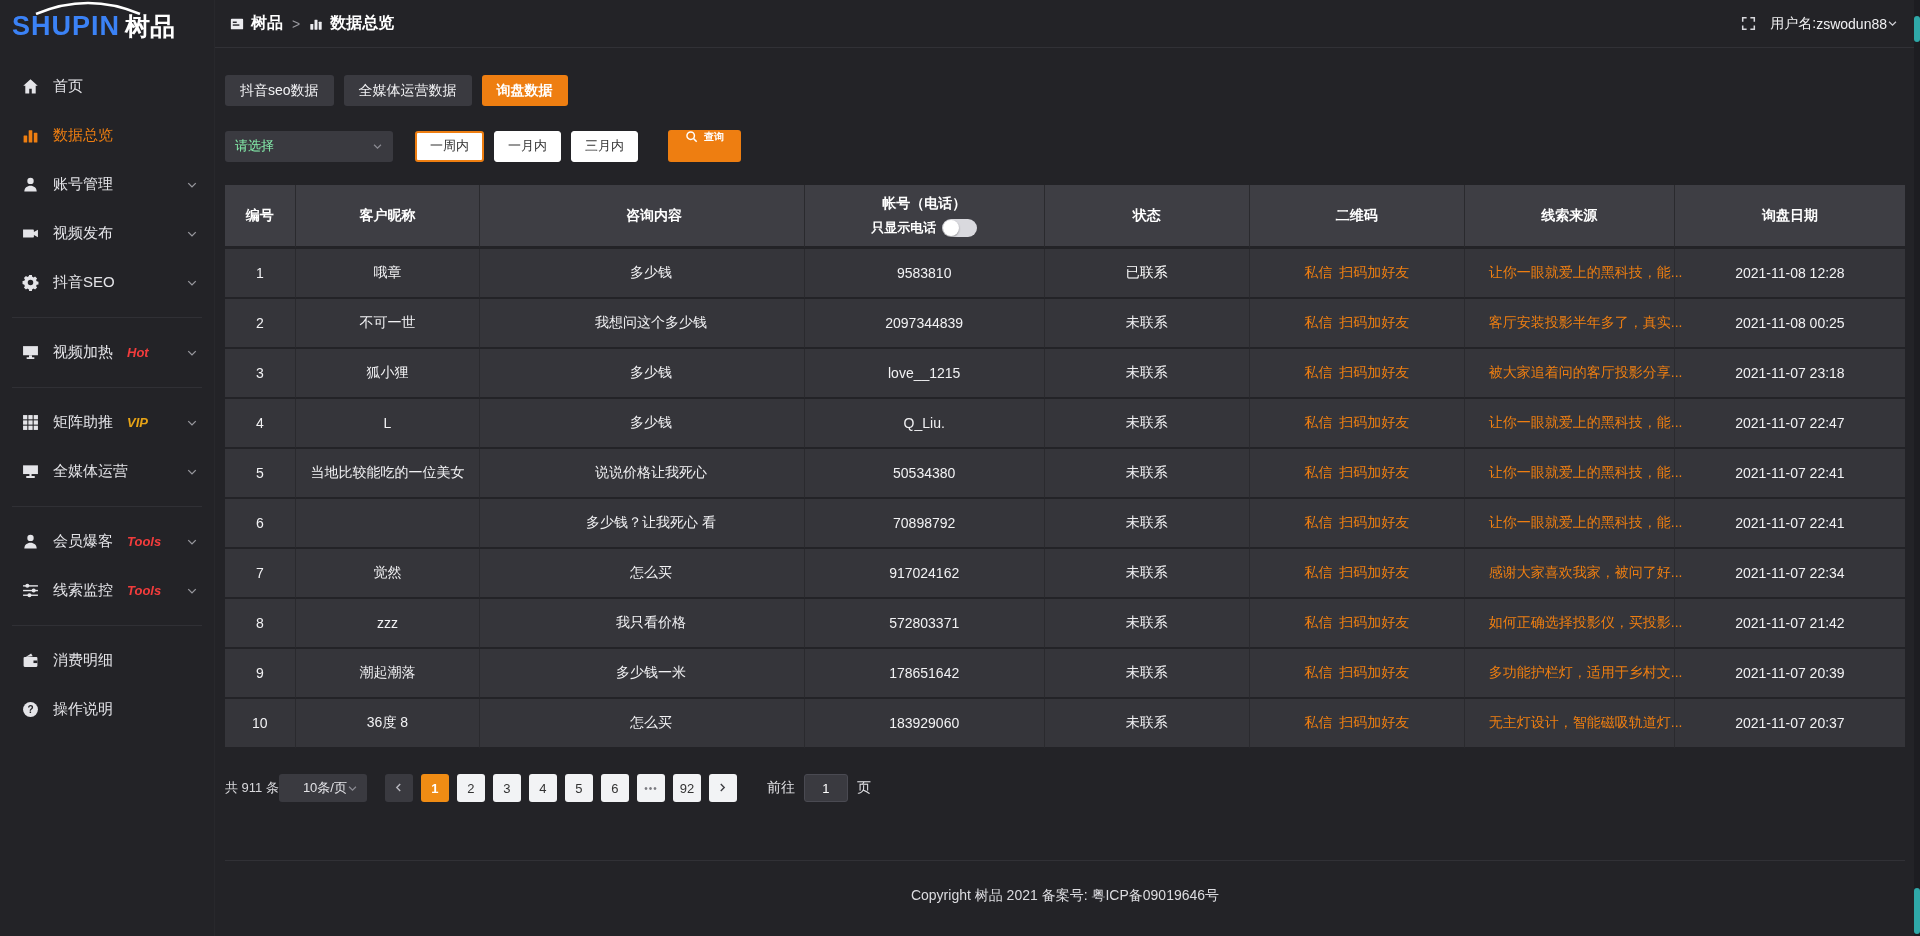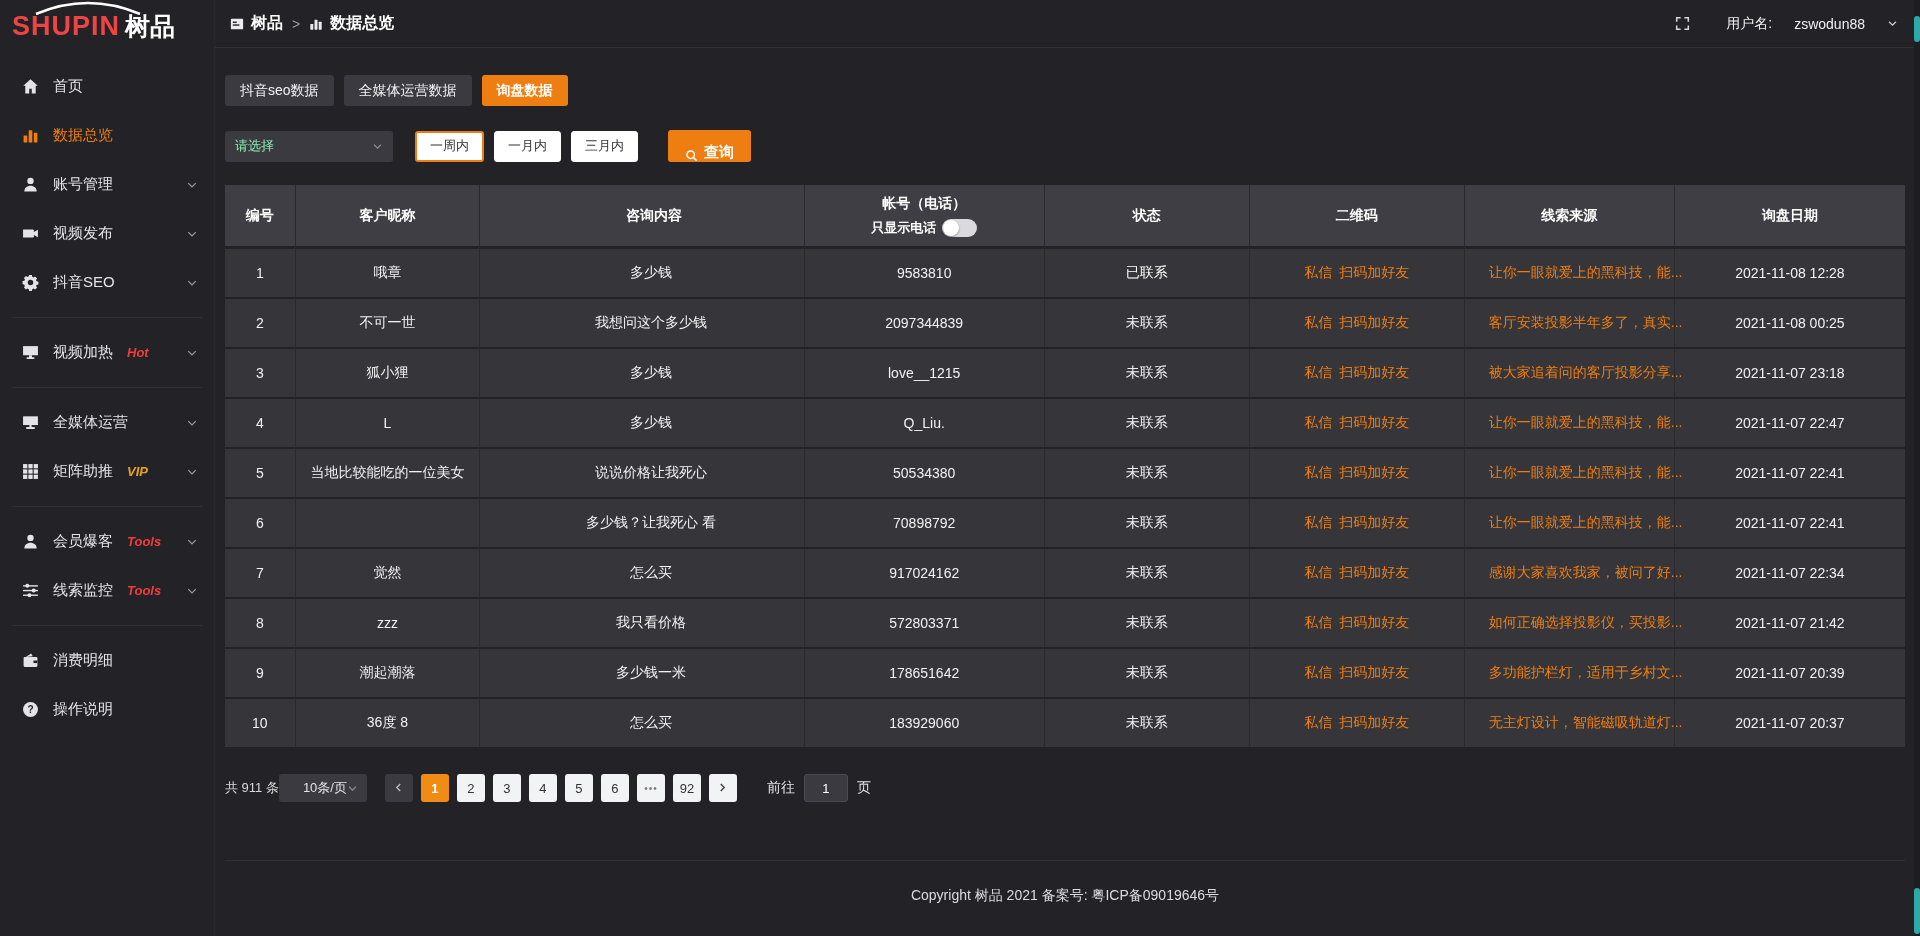--- a/index.html
+++ b/index.html
@@ -8,41 +8,41 @@
   }
   *{margin:0;padding:0;box-sizing:border-box;}
   html,body{width:1920px;height:936px;overflow:hidden;}
   body{background:var(--bg);font-family:"Liberation Sans","DejaVu Sans",sans-serif;color:#e8e8ea;}
   .app{display:flex;width:100%;height:100%;position:relative;}
 
   
   .sidebar{width:215px;flex:0 0 215px;height:100%;background:var(--bg);border-right:1px solid #28282c;}
   .logo{height:52px;display:flex;align-items:center;padding-left:12px;position:relative;}
   .logo-arc{position:absolute;left:32px;top:1px;}
-  .logo-en{font-size:27px;font-weight:800;letter-spacing:1px;color:#ef4444;}
+  .logo-en{font-size:27px;font-weight:800;letter-spacing:1px;color:#3b82f6;}
   .logo-zh{font-size:25px;font-weight:800;color:#fff;margin-left:5px;}
   .nav{padding-top:10px;}
   .nav-item{height:49px;display:flex;align-items:center;padding:0 16px 0 22px;cursor:pointer;font-size:15px;color:#e4e4e8;}
   .nav-item .nav-icon{width:17px;height:17px;margin-right:14px;display:inline-flex;color:#e4e4e8;}
   .nav-item .nav-icon svg{width:17px;height:17px;}
   .nav-item.active,.nav-item.active .nav-icon{color:var(--accent);}
   .nav-badge{font-size:13px;font-weight:bold;font-style:italic;margin-left:14px;}
   .nav-chev{margin-left:auto;color:#97979d;display:inline-flex;}
   .nav-chev svg{width:12px;height:12px;}
   .nav-divider{height:1px;background:#303035;margin:10px 12px;}
 
   
   .main{flex:1;display:flex;flex-direction:column;height:100%;}
   .topbar{height:48px;flex:0 0 48px;display:flex;align-items:center;justify-content:space-between;padding:0 22px 0 15px;border-bottom:1px solid var(--line);}
   .breadcrumb{display:flex;align-items:center;gap:7px;font-size:16px;font-weight:bold;color:#fff;}
   .bc-icon{display:inline-flex;color:#ececf0;}
   .bc-icon svg{width:14px;height:14px;}
   .bc-sep{color:#9a9aa0;font-weight:normal;font-size:14px;margin:0 2px;}
   .bc-item{cursor:pointer;}
-  .topbar-right{display:flex;align-items:center;gap:22px;font-size:14px;color:#f0f0f2;}
+  .topbar-right{display:flex;align-items:center;gap:0;font-size:14px;color:#f0f0f2;}
   .fs-icon{display:inline-flex;color:#d8d8dc;margin-right:14px;cursor:pointer;}
   .fs-icon svg{width:15px;height:15px;}
   .user-chev{display:inline-flex;color:#cfcfd4;cursor:pointer;}
   .user-chev svg{width:11px;height:11px;}
   .username{cursor:pointer;}
 
   .content{flex:1;padding:27px 15px 0 10px;display:flex;flex-direction:column;}
 
   
   .tabs{display:flex;gap:10px;}
@@ -51,21 +51,21 @@
 
   
   .filters{display:flex;align-items:center;margin-top:24px;}
   .select{width:168px;height:31px;background:var(--panel);border-radius:3px;display:flex;align-items:center;justify-content:space-between;padding:0 10px;cursor:pointer;}
   .select .ph{font-size:13px;color:#86efac;}
   .select .chev,.psize .chev{display:inline-flex;color:#8b8b92;}
   .select .chev svg,.psize .chev svg{width:11px;height:11px;}
   .ranges{display:flex;gap:10px;margin-left:22px;}
   .range{height:31px;padding:0 13px;background:#fff;border:1px solid #fff;border-radius:3px;font-size:13px;color:#333;cursor:pointer;font-family:inherit;}
   .range.active{border:2px solid var(--accent);}
-  .query-btn{margin-left:30px;height:32px;padding:0 17px;background:var(--accent);color:#fff;border:none;border-radius:3px;font-size:15px;display:flex;align-items:flex-end;gap:6px;cursor:pointer;font-family:inherit;font-weight:bold;}
+  .query-btn{margin-left:30px;height:32px;padding:0 17px;background:var(--accent);color:#fff;border:none;border-radius:3px;font-size:10px;display:flex;align-items:flex-start;gap:6px;cursor:pointer;font-family:inherit;font-weight:bold;}
   .query-btn .qicon{display:inline-flex;}
   .query-btn .qicon svg{width:13px;height:13px;}
 
   
   .data-table{width:100%;margin-top:23px;border-collapse:separate;border-spacing:0;table-layout:fixed;}
   .data-table th{background:var(--th-bg);height:64px;font-size:14px;font-weight:bold;color:#fff;border-right:1px solid #2a2a2e;border-bottom:3px solid var(--bg);}
   .data-table th:last-child,.data-table td:last-child{border-right:none;}
   .data-table td{background:var(--row-bg);height:50px;font-size:14px;color:#f2f2f4;border-right:1px solid #2a2a2e;border-bottom:2px solid var(--bg);padding:0 6px;}
   .c{text-align:center;}
   .l{text-align:center;padding-left:24px !important;}
@@ -187,47 +187,47 @@
           <span class="nav-chev">
             <svg viewBox="0 0 16 16" fill="none" stroke="currentColor" stroke-width="1.8">
               <path d="M3 5.5l5 5 5-5"></path>
             </svg>
           </span>
         </div>
         <div class="nav-divider"></div>
         <div class="nav-item">
           <span class="nav-icon">
             <svg viewBox="0 0 16 16" fill="currentColor">
-              <path d="M1 2.2h14v8.2H1z"></path>
-              <path d="M7 10.4h2v1.8h3V14H4v-1.8h3z"></path>
-            </svg>
-          </span>
-          <span class="nav-label">全媒体运营</span>
-          <span class="nav-chev">
-            <svg viewBox="0 0 16 16" fill="none" stroke="currentColor" stroke-width="1.8">
-              <path d="M3 5.5l5 5 5-5"></path>
-            </svg>
-          </span>
-        </div>
-        <div class="nav-item">
-          <span class="nav-icon">
-            <svg viewBox="0 0 16 16" fill="currentColor">
               <rect x="1" y="1" width="4" height="4"></rect>
               <rect x="6" y="1" width="4" height="4"></rect>
               <rect x="11" y="1" width="4" height="4"></rect>
               <rect x="1" y="6" width="4" height="4"></rect>
               <rect x="6" y="6" width="4" height="4"></rect>
               <rect x="11" y="6" width="4" height="4"></rect>
               <rect x="1" y="11" width="4" height="4"></rect>
               <rect x="6" y="11" width="4" height="4"></rect>
               <rect x="11" y="11" width="4" height="4"></rect>
             </svg>
           </span>
           <span class="nav-label">矩阵助推</span>
           <span class="nav-badge" style="color:#e8a416">VIP</span>
+          <span class="nav-chev">
+            <svg viewBox="0 0 16 16" fill="none" stroke="currentColor" stroke-width="1.8">
+              <path d="M3 5.5l5 5 5-5"></path>
+            </svg>
+          </span>
+        </div>
+        <div class="nav-item">
+          <span class="nav-icon">
+            <svg viewBox="0 0 16 16" fill="currentColor">
+              <path d="M1 2.2h14v8.2H1z"></path>
+              <path d="M7 10.4h2v1.8h3V14H4v-1.8h3z"></path>
+            </svg>
+          </span>
+          <span class="nav-label">全媒体运营</span>
           <span class="nav-chev">
             <svg viewBox="0 0 16 16" fill="none" stroke="currentColor" stroke-width="1.8">
               <path d="M3 5.5l5 5 5-5"></path>
             </svg>
           </span>
         </div>
         <div class="nav-divider"></div>
         <div class="nav-item">
           <span class="nav-icon">
             <svg viewBox="0 0 16 16" fill="currentColor">

